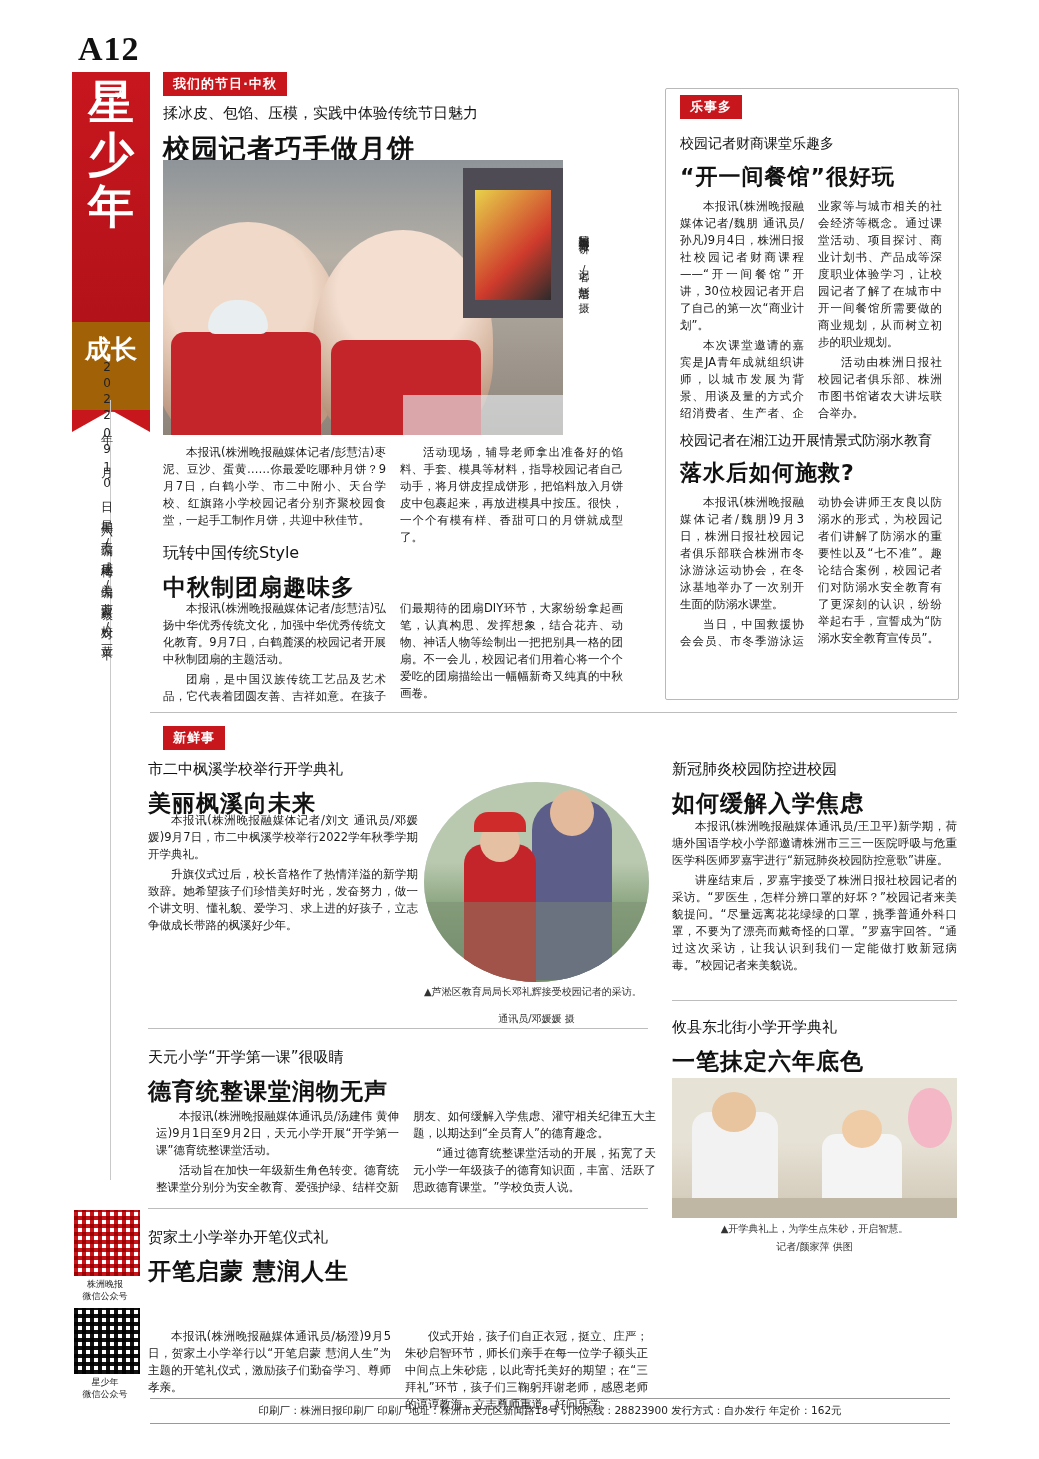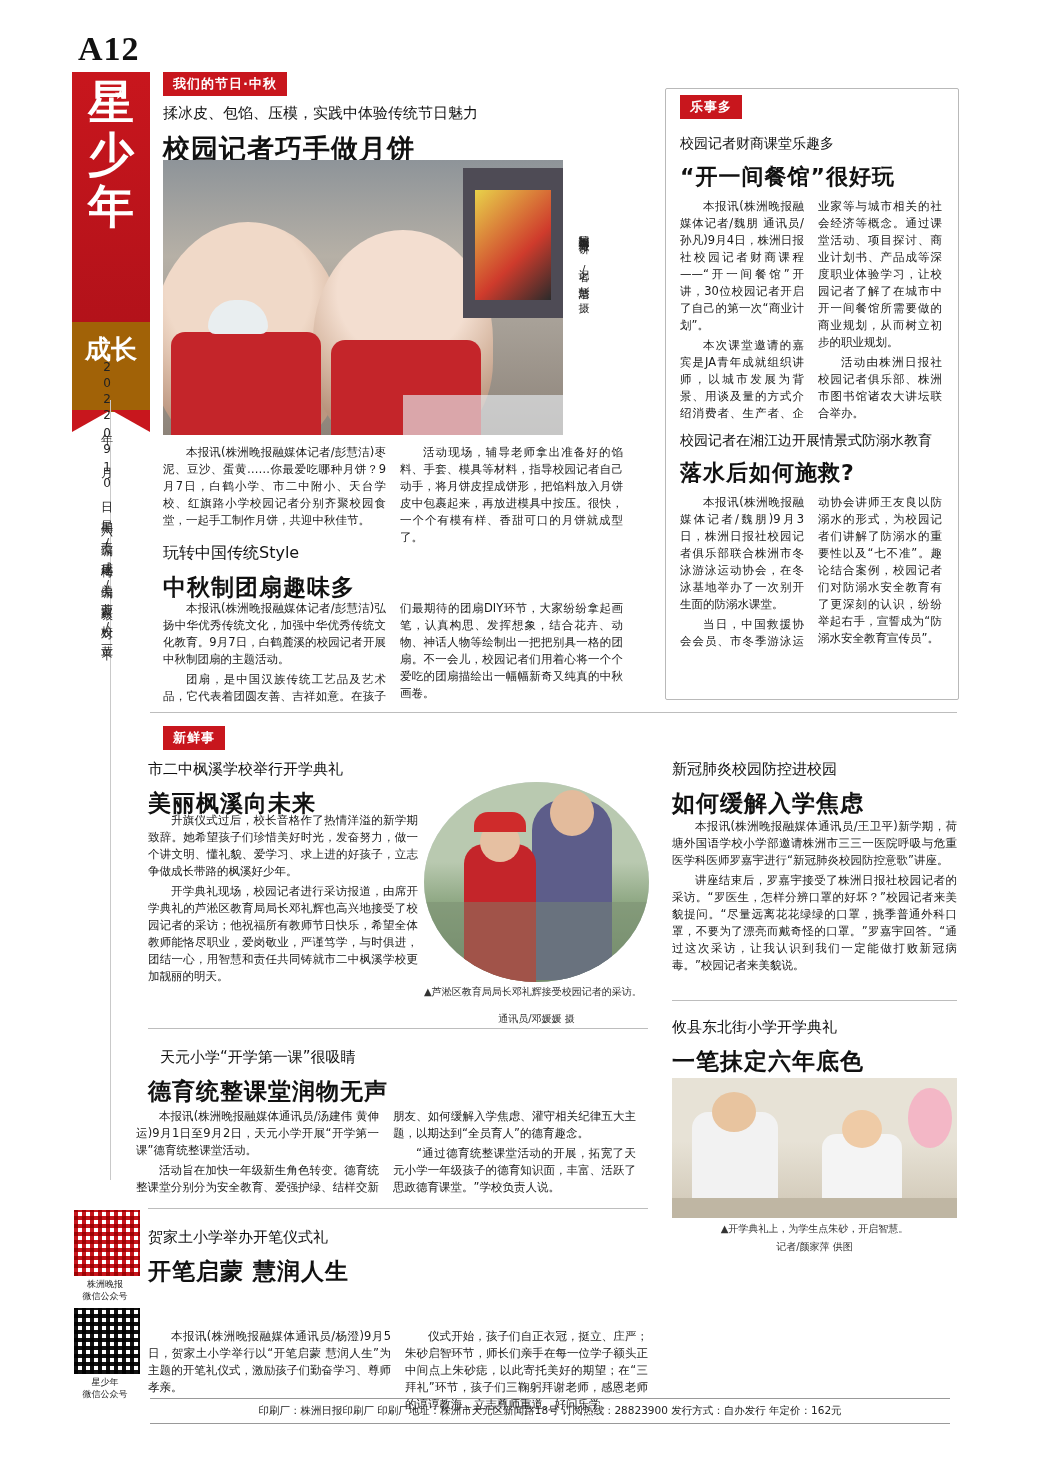--- a/index.html
+++ b/index.html
@@ -138,42 +138,42 @@
 
   <div style="position:absolute;left:163px;top:726px;">
     <span class="label">新鲜事</span>
   </div>
 
   <div style="position:absolute;left:148px;top:752px;width:270px;">
     <div class="kicker" style="font-size:15px;">市二中枫溪学校举行开学典礼</div>
     <div class="headline sm">美丽枫溪向未来</div>
   </div>
   <div class="body" style="position:absolute;left:148px;top:812px;width:270px;">
+    <p>本报讯(株洲晚报融媒体记者/刘文 通讯员/邓媛媛)9月7日，市二中枫溪学校举行2022学年秋季学期开学典礼。</p>
     <p>升旗仪式过后，校长音格作了热情洋溢的新学期致辞。她希望孩子们珍惜美好时光，发奋努力，做一个讲文明、懂礼貌、爱学习、求上进的好孩子，立志争做成长带路的枫溪好少年。</p>
-    <p>开学典礼现场，校园记者进行采访报道，由席开学典礼的芦淞区教育局局长邓礼辉也高兴地接受了校园记者的采访；他祝福所有教师节日快乐，希望全体教师能恪尽职业，爱岗敬业，严谨笃学，与时俱进，团结一心，用智慧和责任共同铸就市二中枫溪学校更加靓丽的明天。</p>
   </div>
 
   <div class="photo" style="position:absolute;left:424px;top:782px;width:225px;height:200px;border-radius:50%;">
     <div class="sky" style="background:linear-gradient(180deg,#b9c9b0 0 40%,#8fa884 60%,#6f8a68 100%);"></div>
     <div style="position:absolute;left:108px;top:18px;width:80px;height:180px;background:#5d5d8a;border-radius:30px 30px 0 0;"></div>
     <div style="position:absolute;left:126px;top:8px;width:44px;height:46px;background:#e3bb9c;border-radius:50%;"></div>
     <div style="position:absolute;left:40px;top:62px;width:72px;height:138px;background:#c4252a;border-radius:20px 20px 0 0;"></div>
     <div style="position:absolute;left:56px;top:40px;width:40px;height:40px;background:#e6c0a2;border-radius:50%;"></div>
     <div style="position:absolute;left:50px;top:30px;width:52px;height:20px;background:#cf2b2b;border-radius:14px 14px 0 0;"></div>
     <div style="position:absolute;left:0;top:120px;width:225px;height:80px;background:rgba(120,140,110,.45);"></div>
   </div>
   <div class="caption" style="position:absolute;left:424px;top:985px;width:225px;">▲芦淞区教育局局长邓礼辉接受校园记者的采访。</div>
   <div class="caption" style="position:absolute;left:424px;top:1012px;width:225px;text-align:center;">通讯员/邓媛媛 摄</div>
 
   <div class="rule" style="position:absolute;left:148px;top:1028px;width:500px;"></div>
   <div style="position:absolute;left:148px;top:1040px;width:500px;">
-    <div class="kicker" style="font-size:15px;margin-left:12px;">天元小学“开学第一课”很吸睛</div>
+    <div class="kicker" style="font-size:15px;">天元小学“开学第一课”很吸睛</div>
     <div class="headline sm">德育统整课堂润物无声</div>
   </div>
-  <div class="body cols2" style="position:absolute;left:136px;top:1108px;width:500px;">
+  <div class="body cols2" style="position:absolute;left:156px;top:1108px;width:500px;">
     <p>本报讯(株洲晚报融媒体通讯员/汤建伟 黄伸运)9月1日至9月2日，天元小学开展“开学第一课”德育统整课堂活动。</p>
     <p>活动旨在加快一年级新生角色转变。德育统整课堂分别分为安全教育、爱强护绿、结样交新朋友、如何缓解入学焦虑、灌守相关纪律五大主题，以期达到“全员育人”的德育趣念。</p>
     <p>“通过德育统整课堂活动的开展，拓宽了天元小学一年级孩子的德育知识面，丰富、活跃了思政德育课堂。”学校负责人说。</p>
   </div>
 
   <div class="rule" style="position:absolute;left:148px;top:1208px;width:500px;"></div>
   <div style="position:absolute;left:148px;top:1220px;width:500px;">
     <div class="kicker" style="font-size:15px;">贺家土小学举办开笔仪式礼</div>
     <div class="headline sm">开笔启蒙  慧润人生</div>
   </div>

